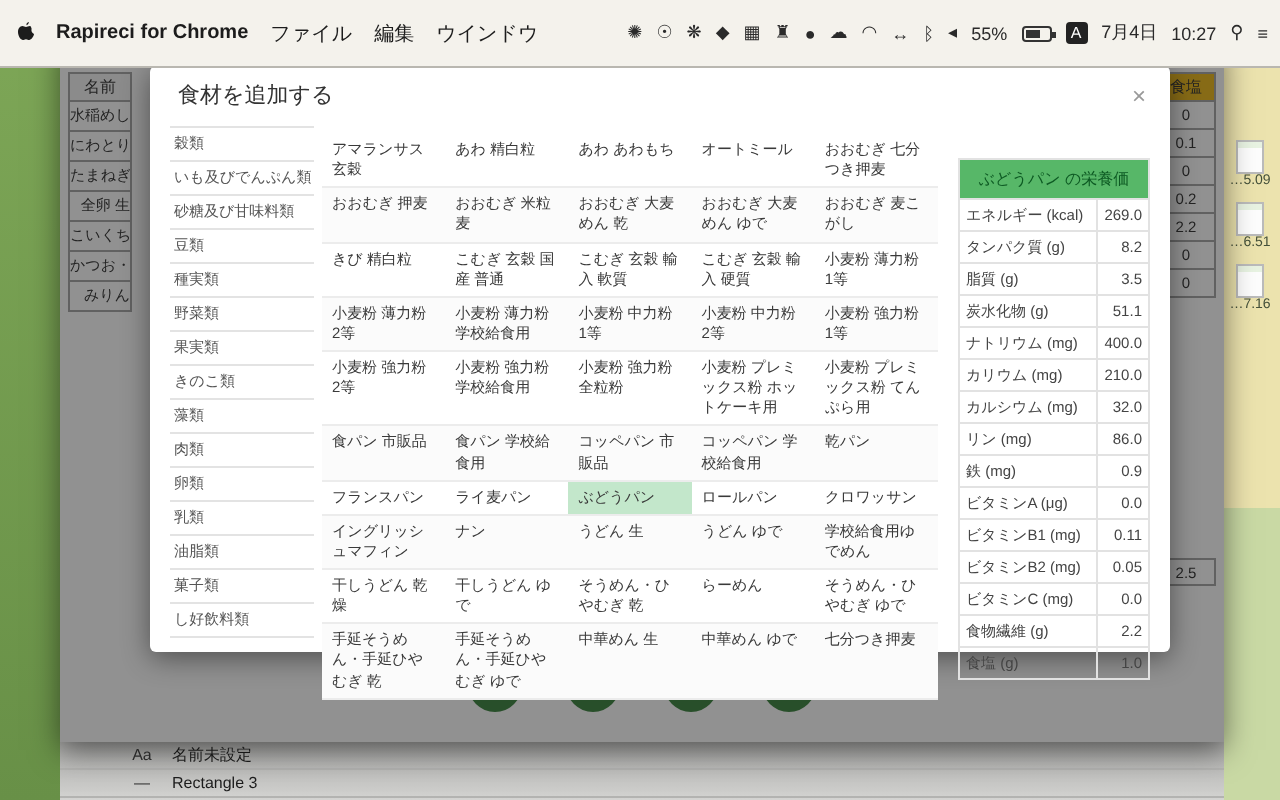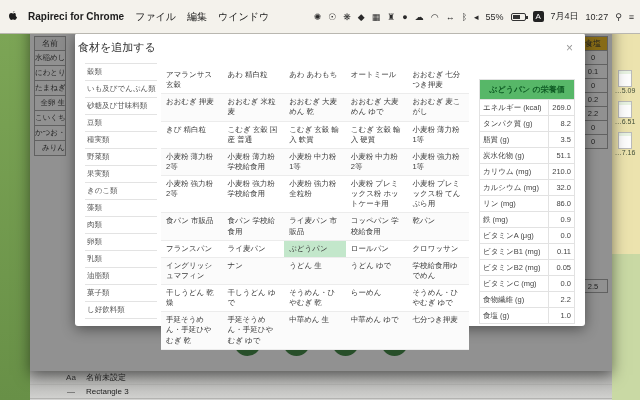--- a/index.html
+++ b/index.html
@@ -60,33 +60,33 @@
         background:repeating-linear-gradient(#7bc187 0 1px, transparent 1px 3px); }
   .fab .box { width:13px; height:12px; background:#fff; border-radius:1px; position:relative; }
   .fab .box::before { content:""; position:absolute; left:2px; top:-3px; width:2px; height:5px; background:#e2903a; box-shadow:3px 0 0 #4a7fc1, 6px 0 0 #55a05a; }
   .fab .q { color:#fff; font-size:14px; font-weight:bold; }
 
   .overlay { position:absolute; inset:0; background:rgba(35,35,35,.5); }
 
   
   .modal { position:absolute; left:45px; top:14px; width:510px; height:293px; background:#fff;
            border-radius:3px; box-shadow:0 3px 14px rgba(0,0,0,.45); z-index:20; }
-  .modal-head { display:flex; align-items:center; padding:7px 12px 2px 3px; }
+  .modal-head { display:flex; align-items:center; padding:7px 12px 2px 14px; }
   .modal-title { font-size:11px; color:#333; }
   .modal-close { margin-left:auto; color:#999; font-size:12px; cursor:pointer; line-height:10px; }
   .modal-body { display:flex; padding:4px 10px 10px 10px; }
   .cats { width:72px; margin-top:2px; }
   .cat { font-size:7.5px; color:#555; padding:3px 2px; border-bottom:1px solid #e3e3e3; white-space:nowrap; overflow:hidden; cursor:pointer; }
   .cat:first-child { border-top:1px solid #e3e3e3; }
   .grid { width:308px; margin:6px 0 0 4px; border-collapse:collapse; table-layout:fixed; }
   .grid td { font-size:7.5px; color:#3a3a3a; padding:3px 5px; vertical-align:top; border-bottom:1px solid #ececec; line-height:1.35; cursor:pointer; }
   .grid tr:nth-child(even) td { background:#fbfbfb; }
   .grid td.sel { background:#c3e7cb; }
   .nutri { width:96px; margin:18px 0 0 10px; border:1px solid #dcdcdc; border-collapse:collapse; height:1px; }
-  .nutri .nh { background:#57b768; color:#0d5a23; font-size:8px; text-align:center; padding:4px 1px; font-weight:bold; }
+  .nutri .nh { background:#57b768; color:#0d5a23; font-size:8px; text-align:center; padding:4px 1px; font-weight:normal; }
   .nutri td { font-size:7.5px; color:#444; border:1px solid #e2e2e2; padding:2.5px 3px; white-space:nowrap; }
   .nutri td.val { text-align:right; width:26px; }
 
   
   .bottompanel { position:absolute; left:30px; top:371px; width:582px; height:29px;
                  background:linear-gradient(180deg,#a9a9a7,#d4d4d2); z-index:5; }
   .bp-row { display:flex; align-items:center; height:14px; padding-left:34px; gap:8px; border-bottom:1px solid #b3b3b1; }
   .bp-icon { font-size:8px; color:#333; width:14px; text-align:center; }
   .bp-label { font-size:8px; color:#1d1d1d; }
 </style>
@@ -271,21 +271,21 @@
               <tr>
                 <td>小麦粉 強力粉 2等</td>
                 <td>小麦粉 強力粉 学校給食用</td>
                 <td>小麦粉 強力粉 全粒粉</td>
                 <td>小麦粉 プレミックス粉 ホットケーキ用</td>
                 <td>小麦粉 プレミックス粉 てんぷら用</td>
               </tr>
               <tr>
                 <td>食パン 市販品</td>
                 <td>食パン 学校給食用</td>
-                <td>ライ麦パン 市販品</td>
+                <td>コッペパン 市販品</td>
                 <td>コッペパン 学校給食用</td>
                 <td>乾パン</td>
               </tr>
               <tr>
                 <td>フランスパン</td>
                 <td>ライ麦パン</td>
                 <td class="sel">ぶどうパン</td>
                 <td>ロールパン</td>
                 <td>クロワッサン</td>
               </tr>
@@ -327,20 +327,24 @@
               </tr>
               <tr>
                 <td>脂質 (g)</td>
                 <td class="val">3.5</td>
               </tr>
               <tr>
                 <td>炭水化物 (g)</td>
                 <td class="val">51.1</td>
               </tr>
               <tr>
+                <td>ナトリウム (mg)</td>
+                <td class="val">400.0</td>
+              </tr>
+              <tr>
                 <td>カリウム (mg)</td>
                 <td class="val">210.0</td>
               </tr>
               <tr>
                 <td>カルシウム (mg)</td>
                 <td class="val">32.0</td>
               </tr>
               <tr>
                 <td>リン (mg)</td>
                 <td class="val">86.0</td>

